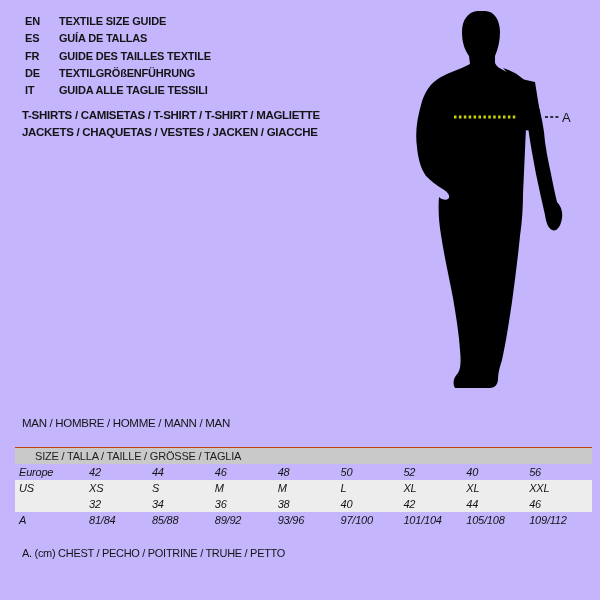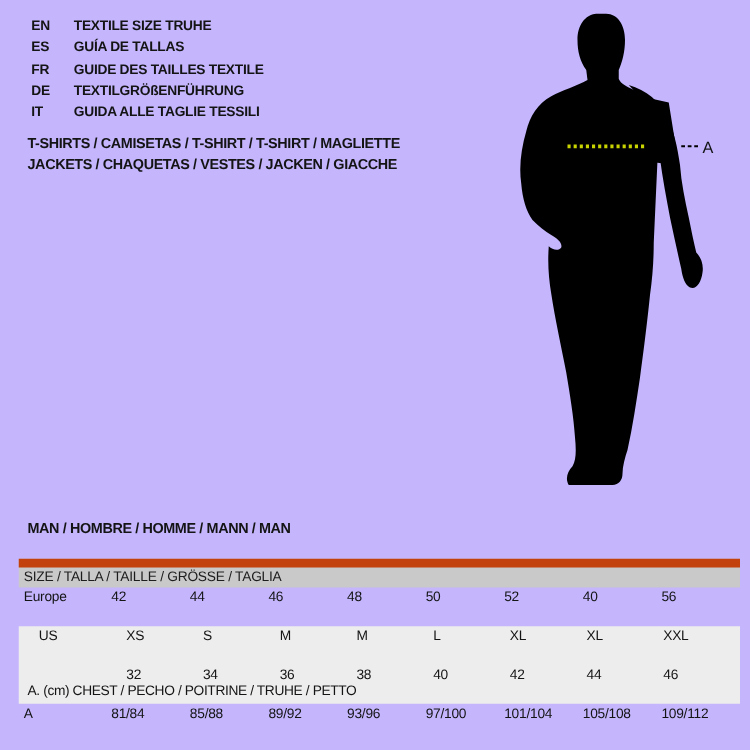--- a/index.html
+++ b/index.html
@@ -17,45 +17,45 @@
   .lang-code{width:34px;flex:0 0 34px;}
 
   
   .categories{position:absolute;left:22px;top:107px;font-size:11.5px;font-weight:bold;line-height:17px;letter-spacing:-0.3px;white-space:nowrap;}
 
   
   .figure-wrap{position:absolute;left:395px;top:0;width:205px;height:410px;}
   .figure-wrap svg{display:block;width:205px;height:410px;}
 
   
-  .section-title{position:absolute;left:22px;top:417px;font-size:11.5px;font-weight:bold;letter-spacing:-0.3px;white-space:nowrap;}
+  .section-title{position:absolute;left:22px;top:417px;font-size:11.5px;font-weight:normal;letter-spacing:-0.3px;white-space:nowrap;}
 
   
   .size-table{position:absolute;left:15px;top:447px;width:577px;font-size:11px;letter-spacing:-0.2px;}
   .table-header{
-    height:16px;line-height:16px;background:#c9c9c9;border-top:7px solid #c2410c;
-    padding-left:4px;color:#1d1d1d;white-space:nowrap;
+    height:16px;line-height:16px;background:#c9c9c9;border-top:1px solid #c2410c;
+    padding-left:20px;color:#1d1d1d;white-space:nowrap;
   }
-  .trow{display:flex;height:31px;line-height:16px;}
-  .trow.striped{background:#ededed;padding-left:12px;}
+  .trow{display:flex;height:16px;line-height:16px;font-style:italic;}
+  .trow.striped{background:#ededed;}
   .tlabel{flex:0 0 70px;padding-left:4px;text-align:left;}
   .tcell{flex:1 1 0;}
 
   
   .footnote{position:absolute;left:22px;top:547px;font-size:11px;font-weight:normal;letter-spacing:-0.3px;white-space:nowrap;}
 </style>
 </head>
 <body>
 
 <div class="page">
 
   <div class="lang-list">
     <div class="lang-row">
       <span class="lang-code">EN</span>
-      <span class="lang-title">TEXTILE SIZE TRUHE</span>
+      <span class="lang-title">TEXTILE SIZE GUIDE</span>
     </div>
     <div class="lang-row">
       <span class="lang-code">ES</span>
       <span class="lang-title">GUÍA DE TALLAS</span>
     </div>
     <div class="lang-row">
       <span class="lang-code">FR</span>
       <span class="lang-title">GUIDE DES TAILLES TEXTILE</span>
     </div>
     <div class="lang-row">

